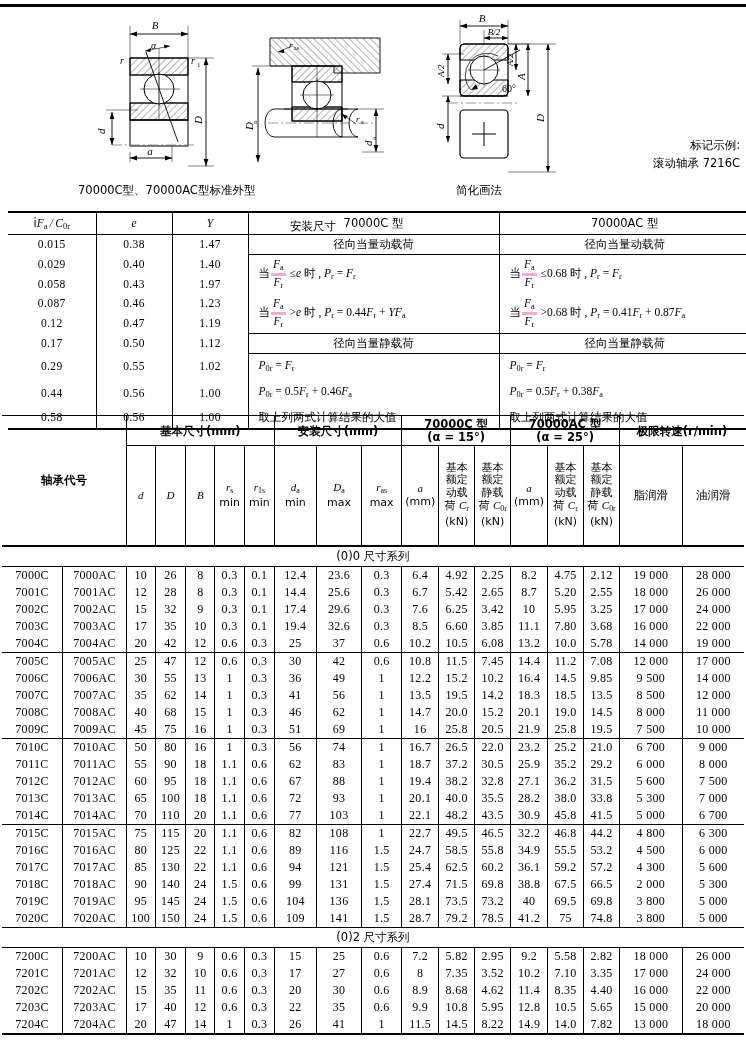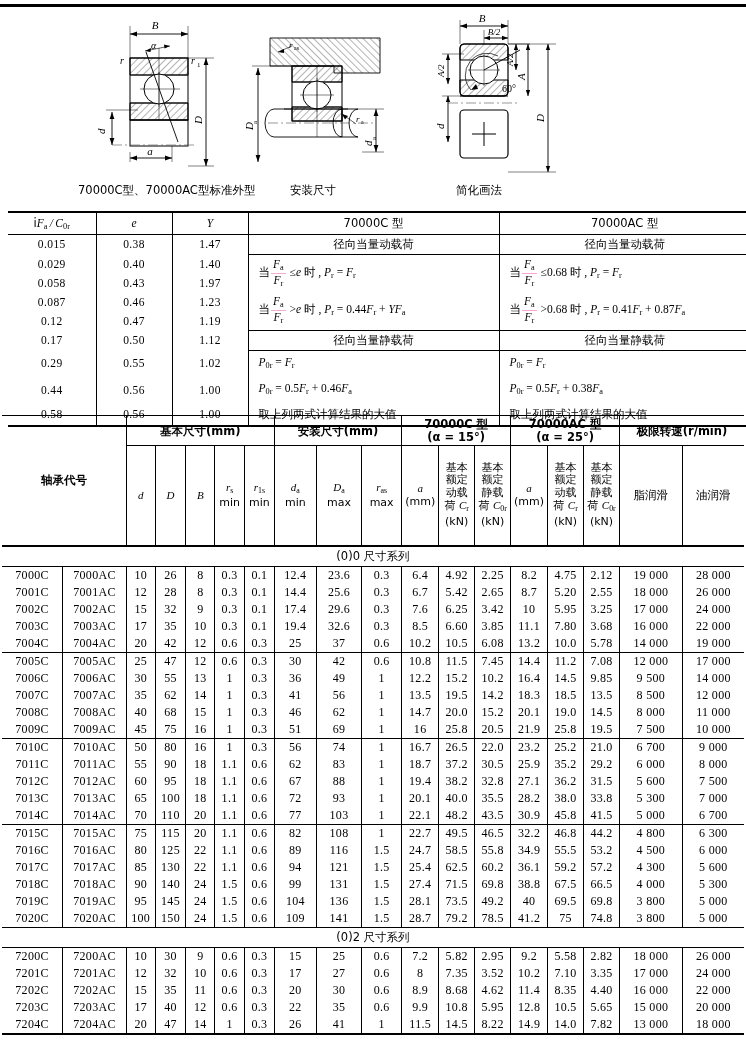--- a/index.html
+++ b/index.html
@@ -37,21 +37,21 @@
   .bd-b2{border-bottom:2px solid #000 !important;}
 
   .hdr{font-size:11.5px;font-family:"DejaVu Sans","Liberation Sans",sans-serif;}
   .num{font-family:"Liberation Serif",serif;font-size:11.5px;letter-spacing:.4px;}
   .cn{font-family:"DejaVu Sans","Liberation Sans",sans-serif;}
 
   
   .mi{font-style:italic;font-family:"Liberation Serif",serif;}
   .sub{font-size:.72em;vertical-align:-0.28em;font-style:normal;}
   .frac{display:inline-block;vertical-align:middle;text-align:center;line-height:1.05;margin:0 1px;}
-  .frac .n{display:block;border-bottom:1px solid #f9a8d4;padding:0 2px;}
+  .frac .n{display:block;border-bottom:3px solid #f9a8d4;padding:0 2px;}
   .frac .d{display:block;padding:0 2px;}
 
   .fcell{text-align:left !important;padding:3px 0 3px 10px !important;font-size:11.5px;line-height:20px;}
   .ccell{text-align:center !important;font-size:11.5px;padding:2px 0 !important;}
 
   
   .t2{position:absolute;left:2px;top:415px;width:742px;table-layout:fixed;}
   .t2 td{border:0;padding:0;text-align:center;vertical-align:middle;font-size:11px;}
   .t2 .vline{border-left:1px solid #000;}
   .t2 .hhdr{font-family:"DejaVu Sans","Liberation Sans",sans-serif;font-size:11.5px;line-height:14px;}
@@ -254,26 +254,28 @@
 
       <line x1="84" y1="32" x2="132" y2="32" stroke="#000" stroke-width="0.5"></line>
       <line x1="84" y1="160" x2="132" y2="160" stroke="#000" stroke-width="0.5"></line>
       <line x1="124" y1="32" x2="124" y2="160" stroke="#000" stroke-width="0.9"></line>
       <polygon points="124,32 121.8,38 126.2,38" fill="#000"></polygon>
       <polygon points="124,160 121.8,154 126.2,154" fill="#000"></polygon>
       <text x="120" y="110" font-size="11" font-style="italic" font-family="Liberation Serif, serif" transform="rotate(-90 120 110)">D</text>
     </svg>
 
     <div class="marknote">
+      <div>标记示例:</div>
+      <div>滚动轴承 7216C</div>
     </div>
   </div>
 
   <div class="figcaption-row">
     <div class="figcaption" style="left:78px;">70000C型、70000AC型标准外型</div>
-    <div class="figcaption" style="left:290px;">安装尺寸</div>
+    <div class="figcaption" style="left:290px;margin-top:36px;">安装尺寸</div>
     <div class="figcaption" style="left:456px;">简化画法</div>
   </div>
 
   <table class="t1">
     <colgroup>
       <col style="width:88px">
         <col style="width:76px">
         <col style="width:76px">
       <col style="width:251px">
         <col style="width:251px">
@@ -847,37 +849,37 @@
           <td class="dcell vline">0.6</td>
           <td class="dcell vline">99</td>
           <td class="dcell vline">131</td>
           <td class="dcell vline">1.5</td>
           <td class="dcell vline">27.4</td>
           <td class="dcell vline">71.5</td>
           <td class="dcell vline">69.8</td>
           <td class="dcell vline">38.8</td>
           <td class="dcell vline">67.5</td>
           <td class="dcell vline">66.5</td>
-          <td class="dcell vline">4 000</td>
+          <td class="dcell vline">2 000</td>
           <td class="dcell vline">5 300</td>
         </tr>
         <tr>
           <td class="dcell">7019C</td>
           <td class="dcell vline">7019AC</td>
           <td class="dcell vline">95</td>
           <td class="dcell vline">145</td>
           <td class="dcell vline">24</td>
           <td class="dcell vline">1.5</td>
           <td class="dcell vline">0.6</td>
           <td class="dcell vline">104</td>
           <td class="dcell vline">136</td>
           <td class="dcell vline">1.5</td>
           <td class="dcell vline">28.1</td>
           <td class="dcell vline">73.5</td>
-          <td class="dcell vline">49.2</td>
+          <td class="dcell vline">73.2</td>
           <td class="dcell vline">40</td>
           <td class="dcell vline">69.5</td>
           <td class="dcell vline">69.8</td>
           <td class="dcell vline">3 800</td>
           <td class="dcell vline">5 000</td>
         </tr>
         <tr>
           <td class="dcell bd-b">7020C</td>
           <td class="dcell vline bd-b">7020AC</td>
           <td class="dcell vline bd-b">100</td>

